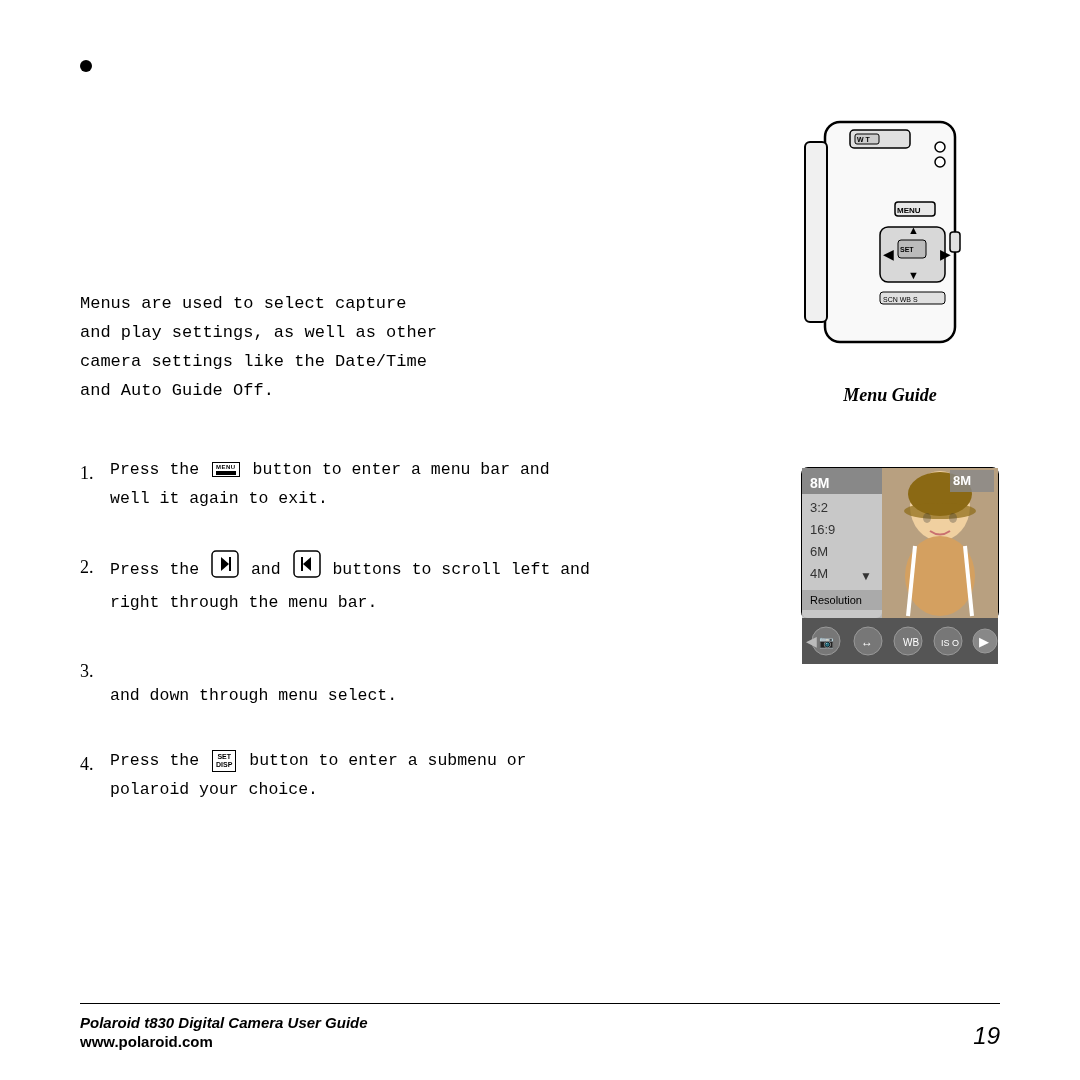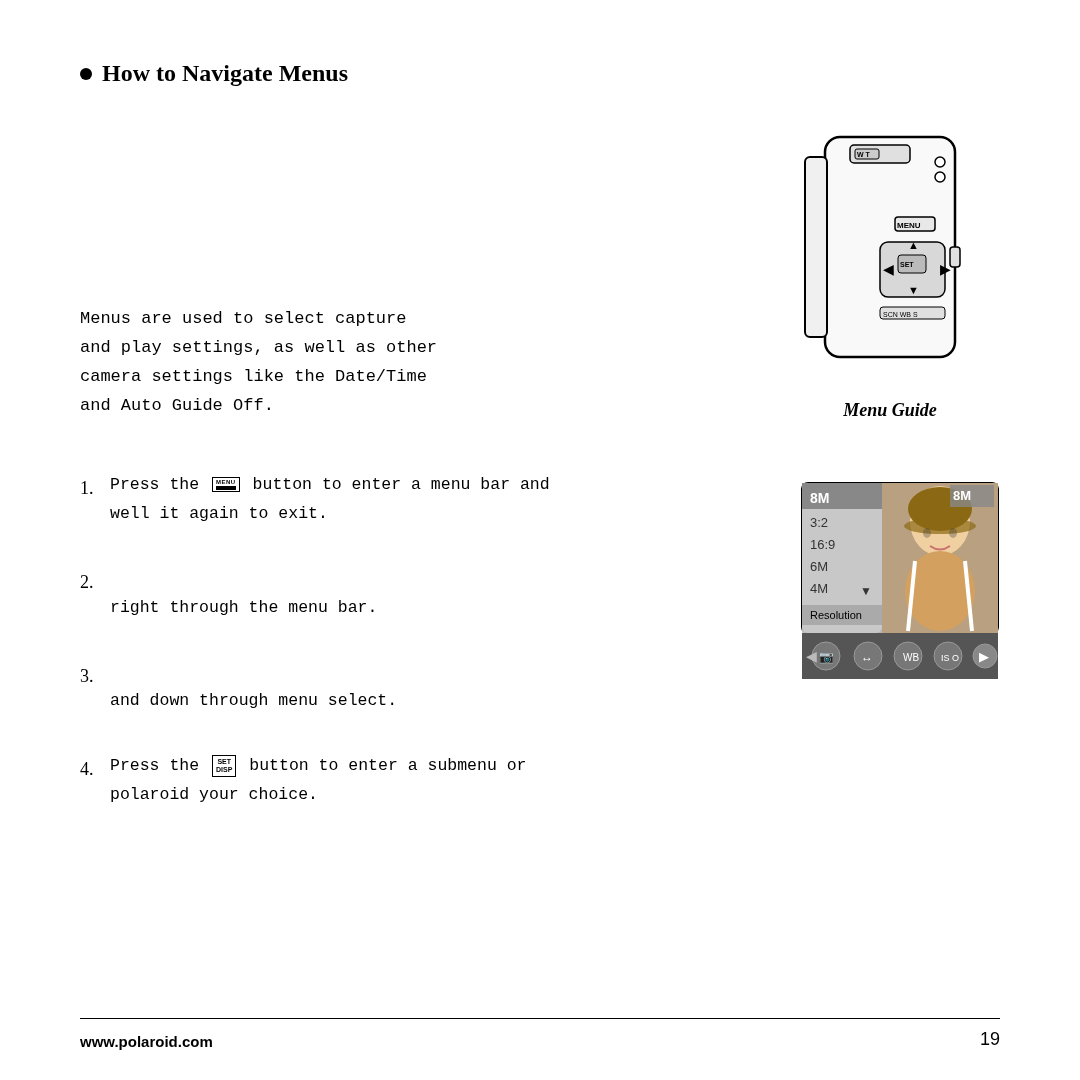--- a/index.html
+++ b/index.html
@@ -194,32 +194,32 @@
       display: block;
     }
 
     .footer-left .website {
       font-weight: bold;
       display: block;
       margin-top: 2px;
     }
 
     .footer-right {
-      font-size: 18px;
+      font-size: 24px;
       font-family: Arial, sans-serif;
+      font-style: italic;
     }
   </style>
 </head>
 <body>
 
 <div class="page">
 
   <div class="page-title">
     <span class="bullet"></span>
-    <span>How to Navigate Menus</span>
   </div>
 
   <div class="top-section">
     <div class="intro-text">
       <span>Menus are used to select  capture</span><br>
       <span>and play settings, as well as other</span><br>
       <span>camera settings like the Date/Time</span><br>
       <span>and Auto Guide Off.</span>
     </div>
 
@@ -275,21 +275,38 @@
             </span>
             button to enter a menu bar and
           </span><br>
           <span>well it again to exit.</span>
         </div>
       </div>
 
       <div class="step-item">
         <span class="step-number">2.</span>
         <div class="step-content">
-          <br>
+          <span>Press the
+            <span class="inline-icon arrow-btn">
+              <svg width="28" height="28" viewBox="0 0 28 28">
+                <rect x="1" y="1" width="26" height="26" rx="4" fill="white" stroke="#000" stroke-width="1.5"></rect>
+                <polygon points="10,7 10,21 18,14" fill="#000"></polygon>
+                <line x1="19" y1="7" x2="19" y2="21" stroke="#000" stroke-width="2"></line>
+              </svg>
+            </span>
+            and
+            <span class="inline-icon arrow-btn">
+              <svg width="28" height="28" viewBox="0 0 28 28">
+                <rect x="1" y="1" width="26" height="26" rx="4" fill="white" stroke="#000" stroke-width="1.5"></rect>
+                <polygon points="18,7 18,21 10,14" fill="#000"></polygon>
+                <line x1="9" y1="7" x2="9" y2="21" stroke="#000" stroke-width="2"></line>
+              </svg>
+            </span>
+            buttons to scroll left and
+          </span><br>
           <span>right through the menu bar.</span>
         </div>
       </div>
 
       <div class="step-item">
         <span class="step-number">3.</span>
         <div class="step-content">
           <br>
           <span>and down through menu select.</span>
         </div>
@@ -363,18 +380,19 @@
         <text x="179" y="180" font-size="13" font-family="Arial" fill="#fff">▶</text>
 
         <text x="6" y="180" font-size="14" font-family="Arial" fill="#bbb">◀</text>
       </svg>
     </div>
 
   </div>
 
   <div class="footer">
     <div class="footer-left">
+      <span class="guide-title">Polaroid t830 Digital Camera User Guide</span>
       <span class="website">www.polaroid.com</span>
     </div>
     <div class="footer-right">19</div>
   </div>
 
 </div>
 
 </body></html>

